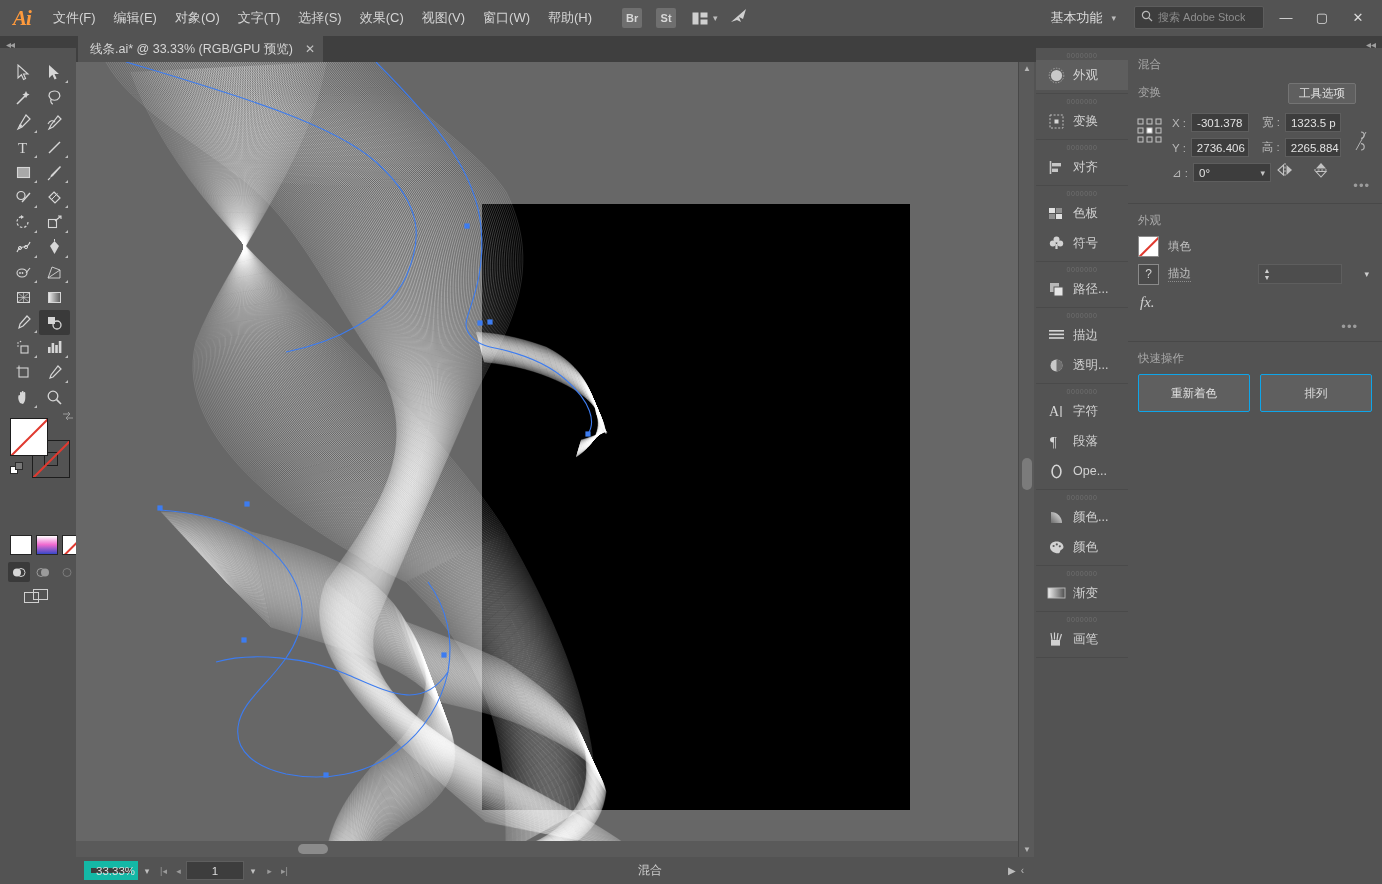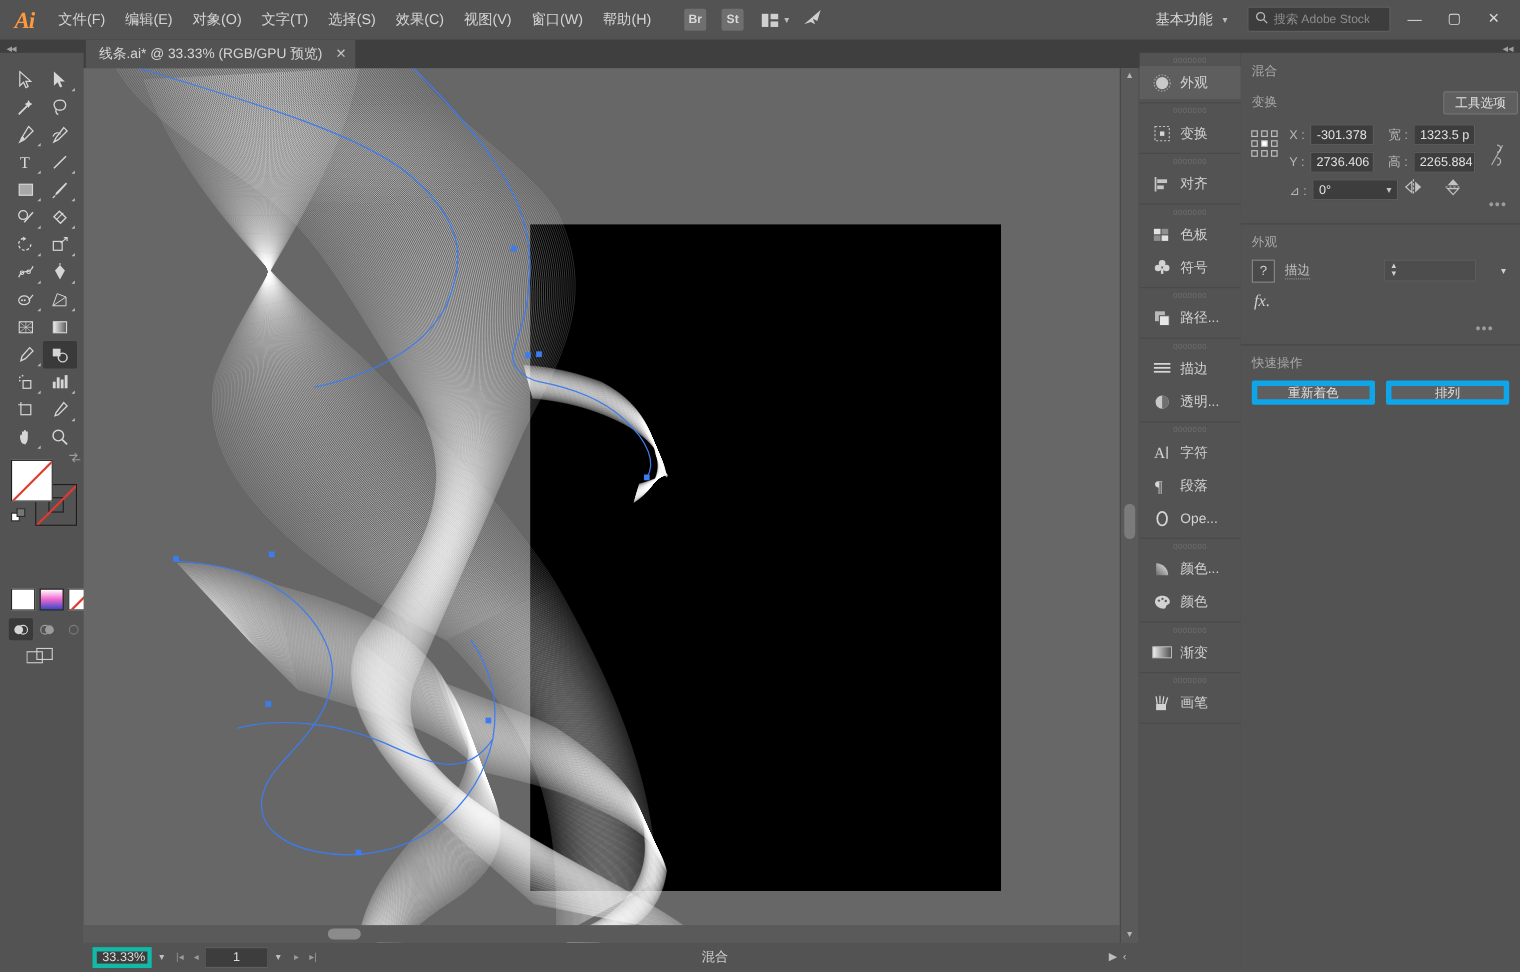--- a/index.html
+++ b/index.html
@@ -175,21 +175,21 @@
     background: #8b8b8b; border-radius: 5px;
   }
 
   
   .statusbar {
     position: absolute; left: 76px; bottom: 0; width: 958px; height: 27px;
     background: #535353; display: flex; align-items: center;
   }
   .zoom-field {
     margin-left: 8px; width: 54px; height: 19px;
-    background: #3d3d3d; border: 4px solid #14b8a6;
+    background: #3d3d3d; border: 7px solid #14b8a6;
     font-size: 11.5px; color: #ddd; display: flex; align-items: center; padding-left: 5px;
   }
   .mini-chev { width: 18px; height: 19px; display: flex; align-items: center; justify-content: center; font-size: 9px; color: #c0c0c0; }
   .nav-btn { width: 15px; height: 19px; display: flex; align-items: center; justify-content: center; font-size: 9px; color: #9a9a9a; }
   .page-field {
     width: 58px; height: 19px; background: #3d3d3d; border: 1px solid #5e5e5e;
     font-size: 11.5px; color: #ddd; display: flex; align-items: center; justify-content: center;
   }
   .status-mid { flex: 1; text-align: center; font-size: 12px; color: #cfcfcf; }
   .status-right { display: flex; align-items: center; gap: 5px; padding-right: 10px; font-size: 10px; color: #bdbdbd; }
@@ -219,21 +219,21 @@
   .props-tabs { height: 27px; display: flex; align-items: stretch; background: #454545; }
   .ptab {
     padding: 0 13px; display: flex; align-items: center;
     font-size: 12.5px; color: #adadad;
   }
   .ptab.active { background: #535353; color: #e9e9e9; }
   .props-body { padding: 0; }
 
   .sec-label { font-size: 11.5px; color: #a8a8a8; padding: 9px 0 4px 10px; }
   .tool-opt-btn {
-    position: absolute; right: 2px; top: 35px;
+    position: absolute; right: 26px; top: 35px;
     height: 21px; padding: 0 10px;
     background: #5f5f5f; border: 1px solid #747474; border-radius: 2px;
     font-size: 11.5px; color: #e0e0e0;
     display: flex; align-items: center;
   }
 
   .xform-rows { position: relative; height: 92px; }
   .ref-grid { position: absolute; left: 9px; top: 14px; width: 26px; height: 26px; }
   .fld-lbl { font-size: 11.5px; color: #b7b7b7; }
   .fld {
@@ -273,21 +273,21 @@
   .op-fld {
     width: 62px; height: 20px; background: #3d3d3d; border: 1px solid #5e5e5e;
     font-size: 11.5px; color: #e2e2e2; display: flex; align-items: center; padding-left: 5px;
     margin-left: auto; margin-right: 8px;
   }
   .op-caret { position: absolute; right: 26px; font-size: 11px; color: #b5b5b5; }
   .fx-row { padding: 6px 0 8px 12px; font-family: "Liberation Serif", serif; font-style: italic; font-size: 15px; color: #cfcfcf; }
 
   .qa-btns { display: flex; gap: 10px; padding: 4px 10px 0 10px; }
   .qa-btn {
-    flex: 1; height: 22px; background: #5f5f5f; border: 5px solid #0ea5e9; border-radius: 2px;
+    flex: 1; height: 38px; background: #5f5f5f; border: 1px solid #0ea5e9; border-radius: 2px;
     display: flex; align-items: center; justify-content: center;
     font-size: 11.5px; color: #e0e0e0;
   }
   .divider { height: 1px; background: #484848; margin: 7px 0 0 0; }
 </style>
 </head>
 <body>
 
 <div id="app">
 
@@ -1453,20 +1453,26 @@
 
         <div class="dots" style="top:74px;">•••</div>
       </div>
 
       <div class="divider"></div>
 
       <div class="sec-label">外观</div>
 
       <div class="appear-rows">
 
+        <div class="ap-row">
+          <span class="sw-box sw-none">
+            <span class="none-slash"></span>
+          </span>
+          <span class="ap-lbl plain">填色</span>
+        </div>
 
         <div class="ap-row">
           <span class="sw-box sw-q">?</span>
           <span class="ap-lbl">描边</span>
           <span class="stroke-stepper">
             <span class="stepper-arrows">
               <span>▲</span>
                 <span>▼</span>
             </span>
             <span style="flex:1;"></span>

